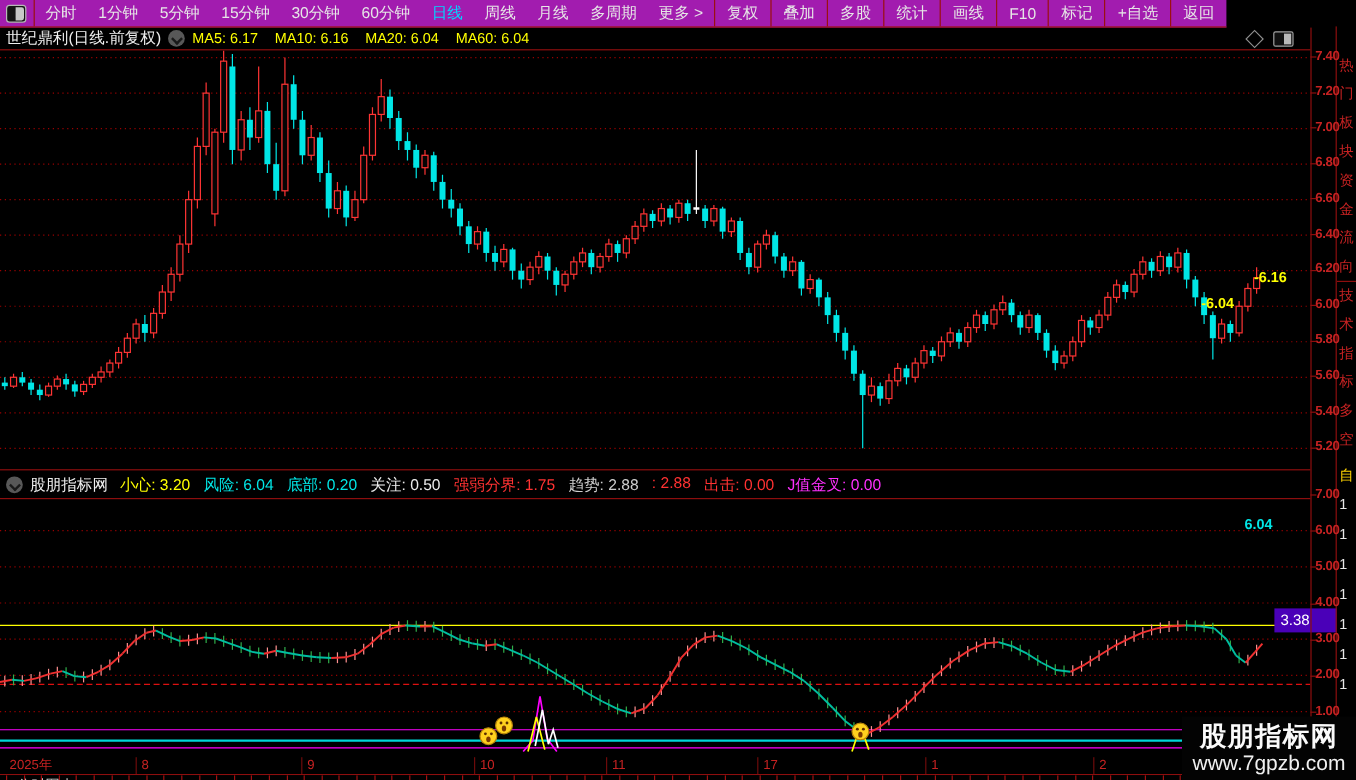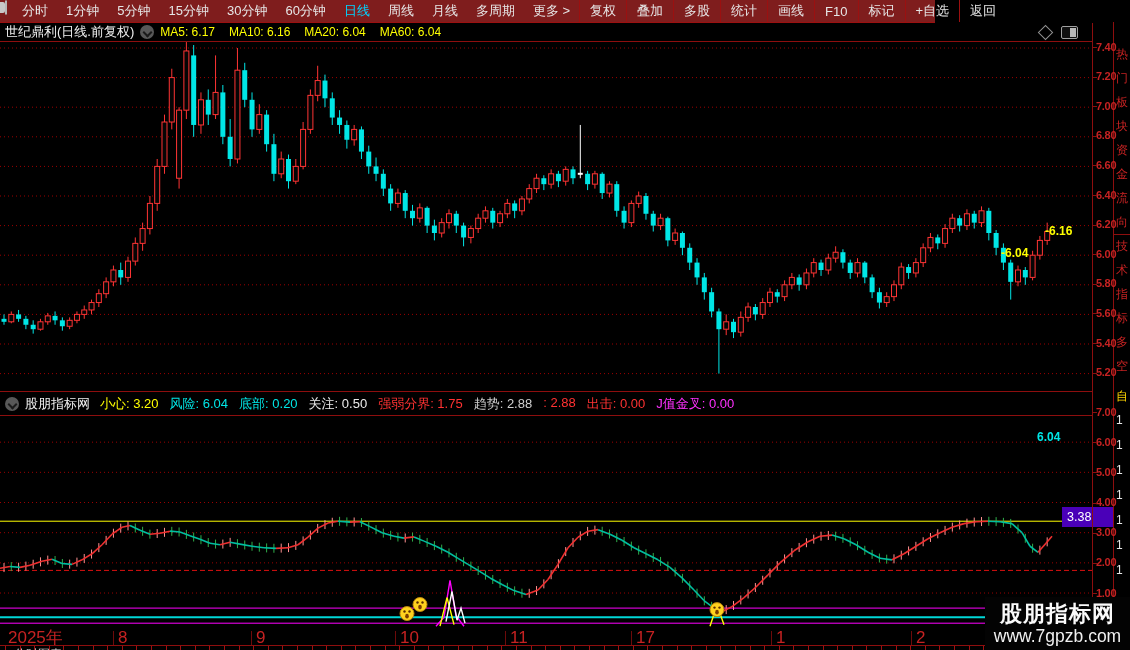--- a/index.html
+++ b/index.html
@@ -1,19 +1,19 @@
 <!DOCTYPE html>
 <html><head>
 <meta charset="utf-8">
 <style>
   html,body{margin:0;padding:0;background:#000;width:1130px;height:650px;overflow:hidden;}
   body{font-family:"Liberation Sans","DejaVu Sans",sans-serif;position:relative;color:#e8e8e8;}
   .abs{position:absolute;}
   
-  #topbar{left:0;top:0;width:935px;height:22px;background:#7f1d1d;border-bottom:1px solid #9b1010;display:flex;}
+  #topbar{left:0;top:0;width:1022px;height:22px;background:#a21caf;border-bottom:1px solid #9b1010;display:flex;align-items:center;}
   #win-icon{width:18px;height:13px;border:1px solid #b8b8b8;border-radius:3px;margin:0 6px 0 5px;position:relative;background:#151515;}
   #win-icon::after{content:"";position:absolute;right:1px;top:1px;bottom:1px;width:7px;background:#c8c8c8;border-radius:0 2px 2px 0;}
   .tb-sep{width:1px;height:22px;background:#9b1010;}
   .tb-item{font-size:13px;color:#e6e6e6;padding:0 9px;white-space:nowrap;cursor:default;}
   .tb-item.active{color:#00d4ff;}
   #tb-right{margin-left:auto;display:flex;height:22px;align-items:center;}
   .tb-btn{font-size:13px;color:#e6e6e6;padding:0 10px;border-left:1px solid #9b1010;height:22px;display:flex;align-items:center;white-space:nowrap;}
   
   #titlerow{left:0;top:23px;width:1092px;height:18px;display:flex;align-items:center;}
   #sym-title{font-size:13px;color:#f0f0f0;margin-left:5px;white-space:nowrap;}
@@ -35,21 +35,21 @@
   .axis-label{position:absolute;color:#c62222;font-size:11px;font-weight:bold;width:40px;text-align:left;letter-spacing:-0.3px;}
   .axis-tick{position:absolute;width:5px;height:1px;background:#8d0e0e;}
   #vline-main{left:1092px;top:23px;width:1px;height:622px;background:#8d0e0e;}
   #vline-side{left:1113px;top:22px;width:1px;height:628px;background:#8d0e0e;}
   
   #indbar{left:0;top:391px;width:1092px;height:23px;border-top:1px solid #8d0e0e;border-bottom:1px solid #8d0e0e;display:flex;align-items:center;background:#000;}
   #ind-source{font-size:13px;color:#f0f0f0;margin-right:10px;white-space:nowrap;}
   .ind-field{font-size:13px;margin-right:11px;white-space:nowrap;}
   
   #dateaxis{left:0;top:631px;width:1092px;height:14px;border-bottom:1px solid #8d0e0e;background:#000;}
-  .month-label{position:absolute;top:0;color:#c62222;font-size:17px;line-height:14px;}
+  .month-label{position:absolute;top:0;color:#c62222;font-size:11px;line-height:14px;}
   .month-tick{position:absolute;top:0;width:1px;height:14px;background:#6d0a0a;}
   #bottomstrip{left:0;top:646px;width:1130px;height:4px;background:#000;overflow:hidden;}
   .wk-tick{position:absolute;bottom:0;width:1px;height:4px;background:#a01010;}
   #bottom-clip{position:absolute;left:14px;top:0;width:160px;height:5px;overflow:hidden;color:#d8d8d8;font-size:12px;}
   
   #sidebar{left:1114px;top:22px;width:16px;height:628px;overflow:hidden;}
   .sb-char{position:absolute;left:2px;width:14px;color:#c62222;font-size:12px;line-height:12px;}
   .sb-char.y{color:#ffd400;}
   .sb-char.w{color:#e8e8e8;}
   .sb-div{position:absolute;left:0;width:16px;height:1px;background:#8d0e0e;}

